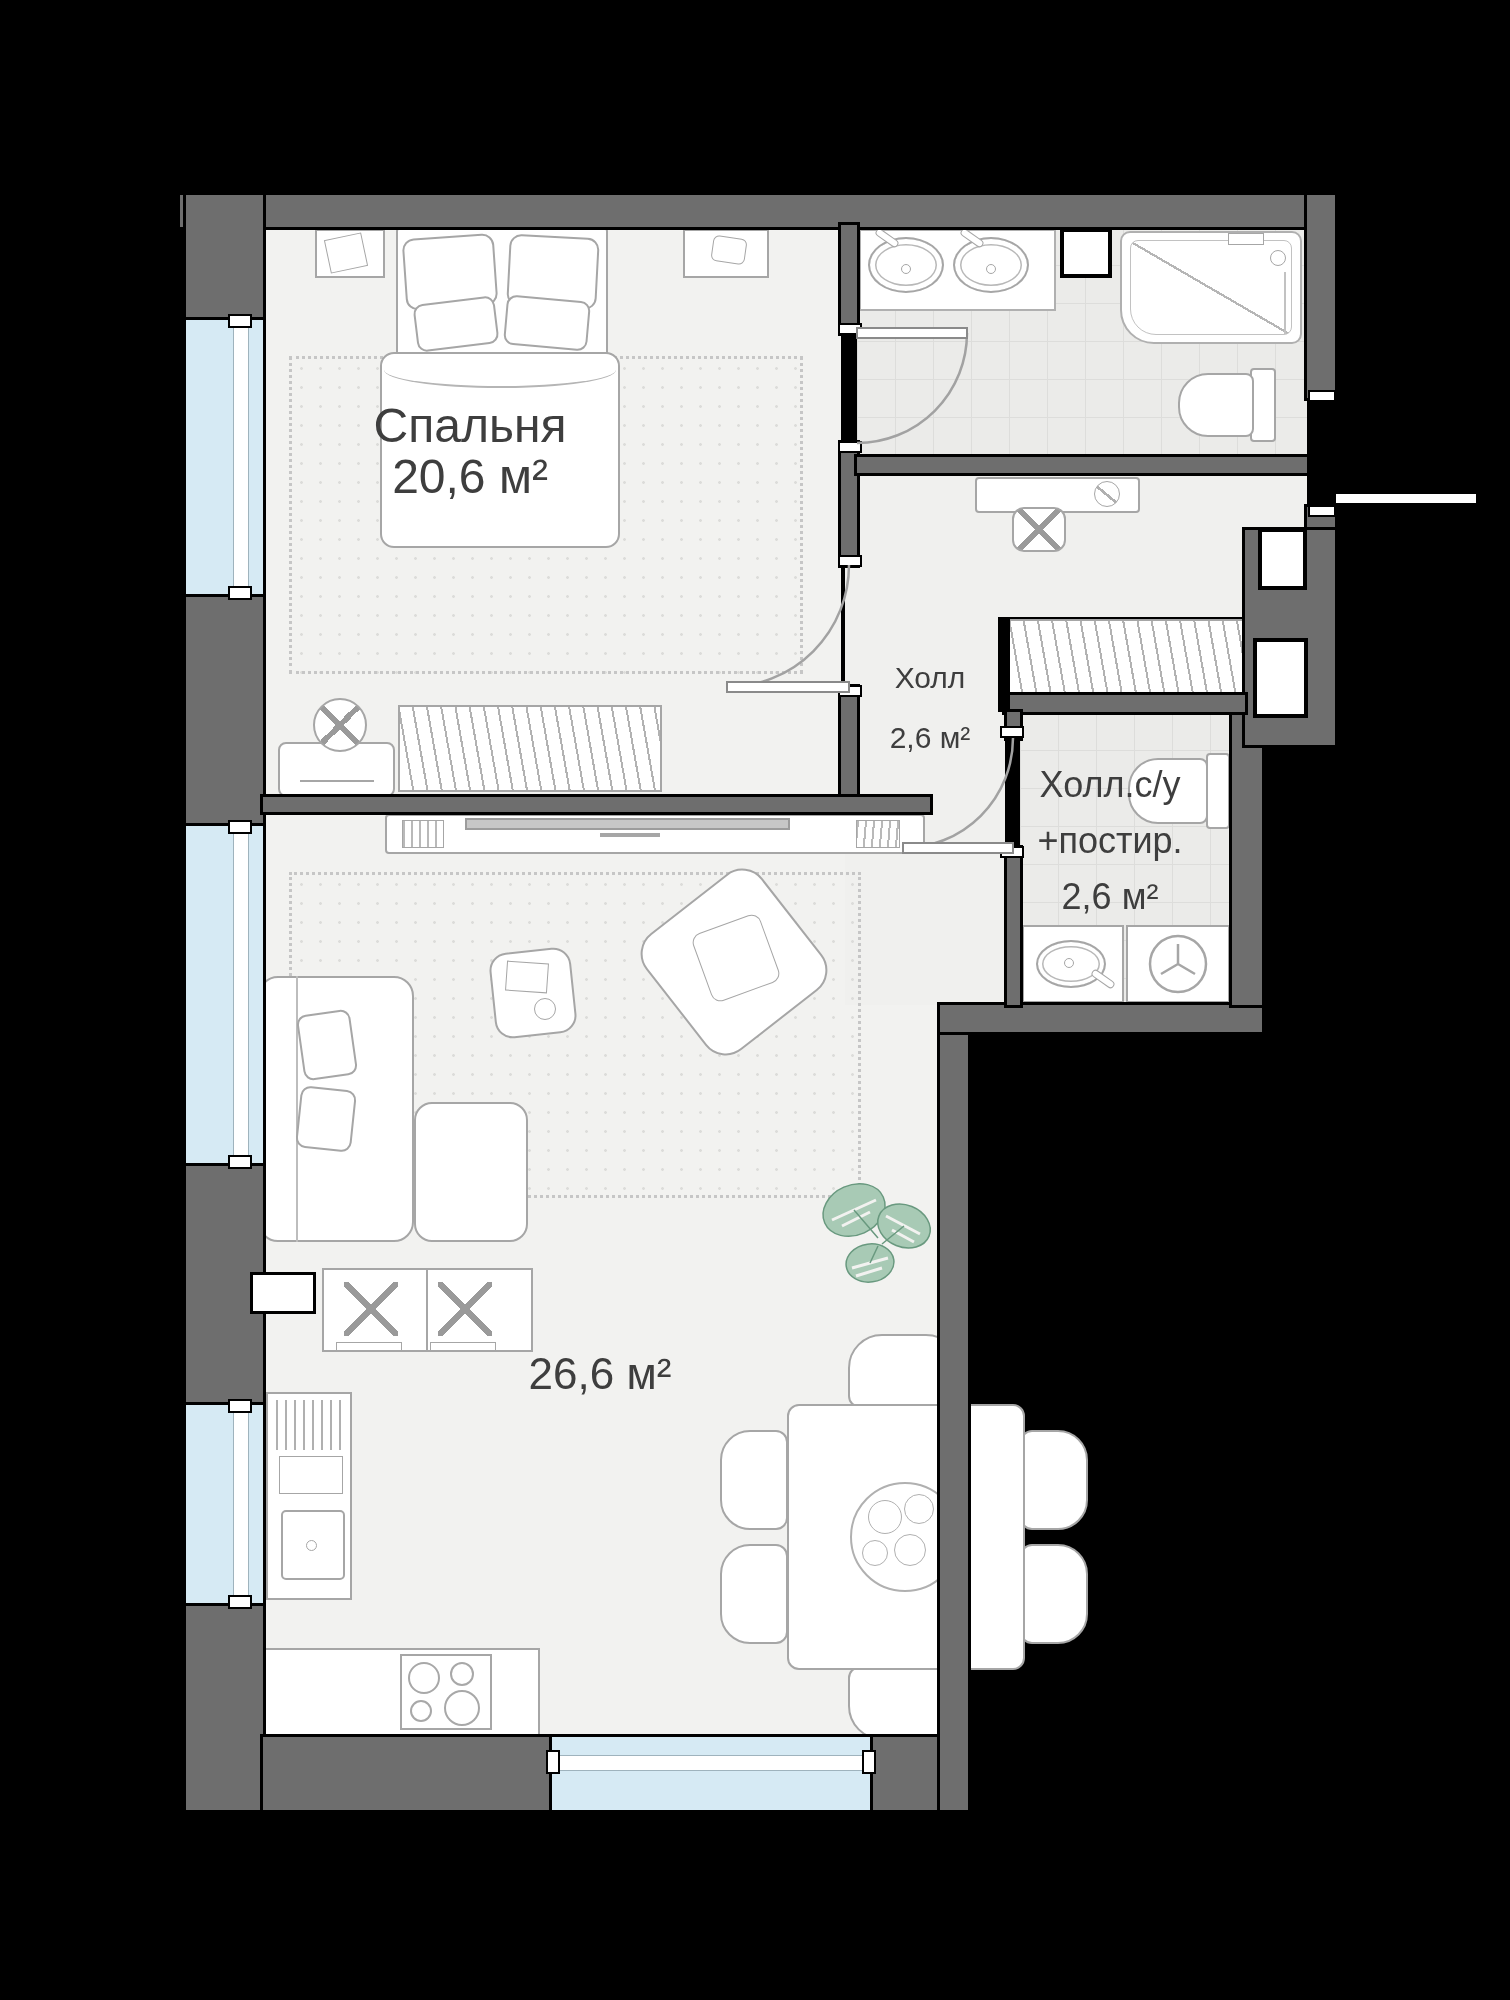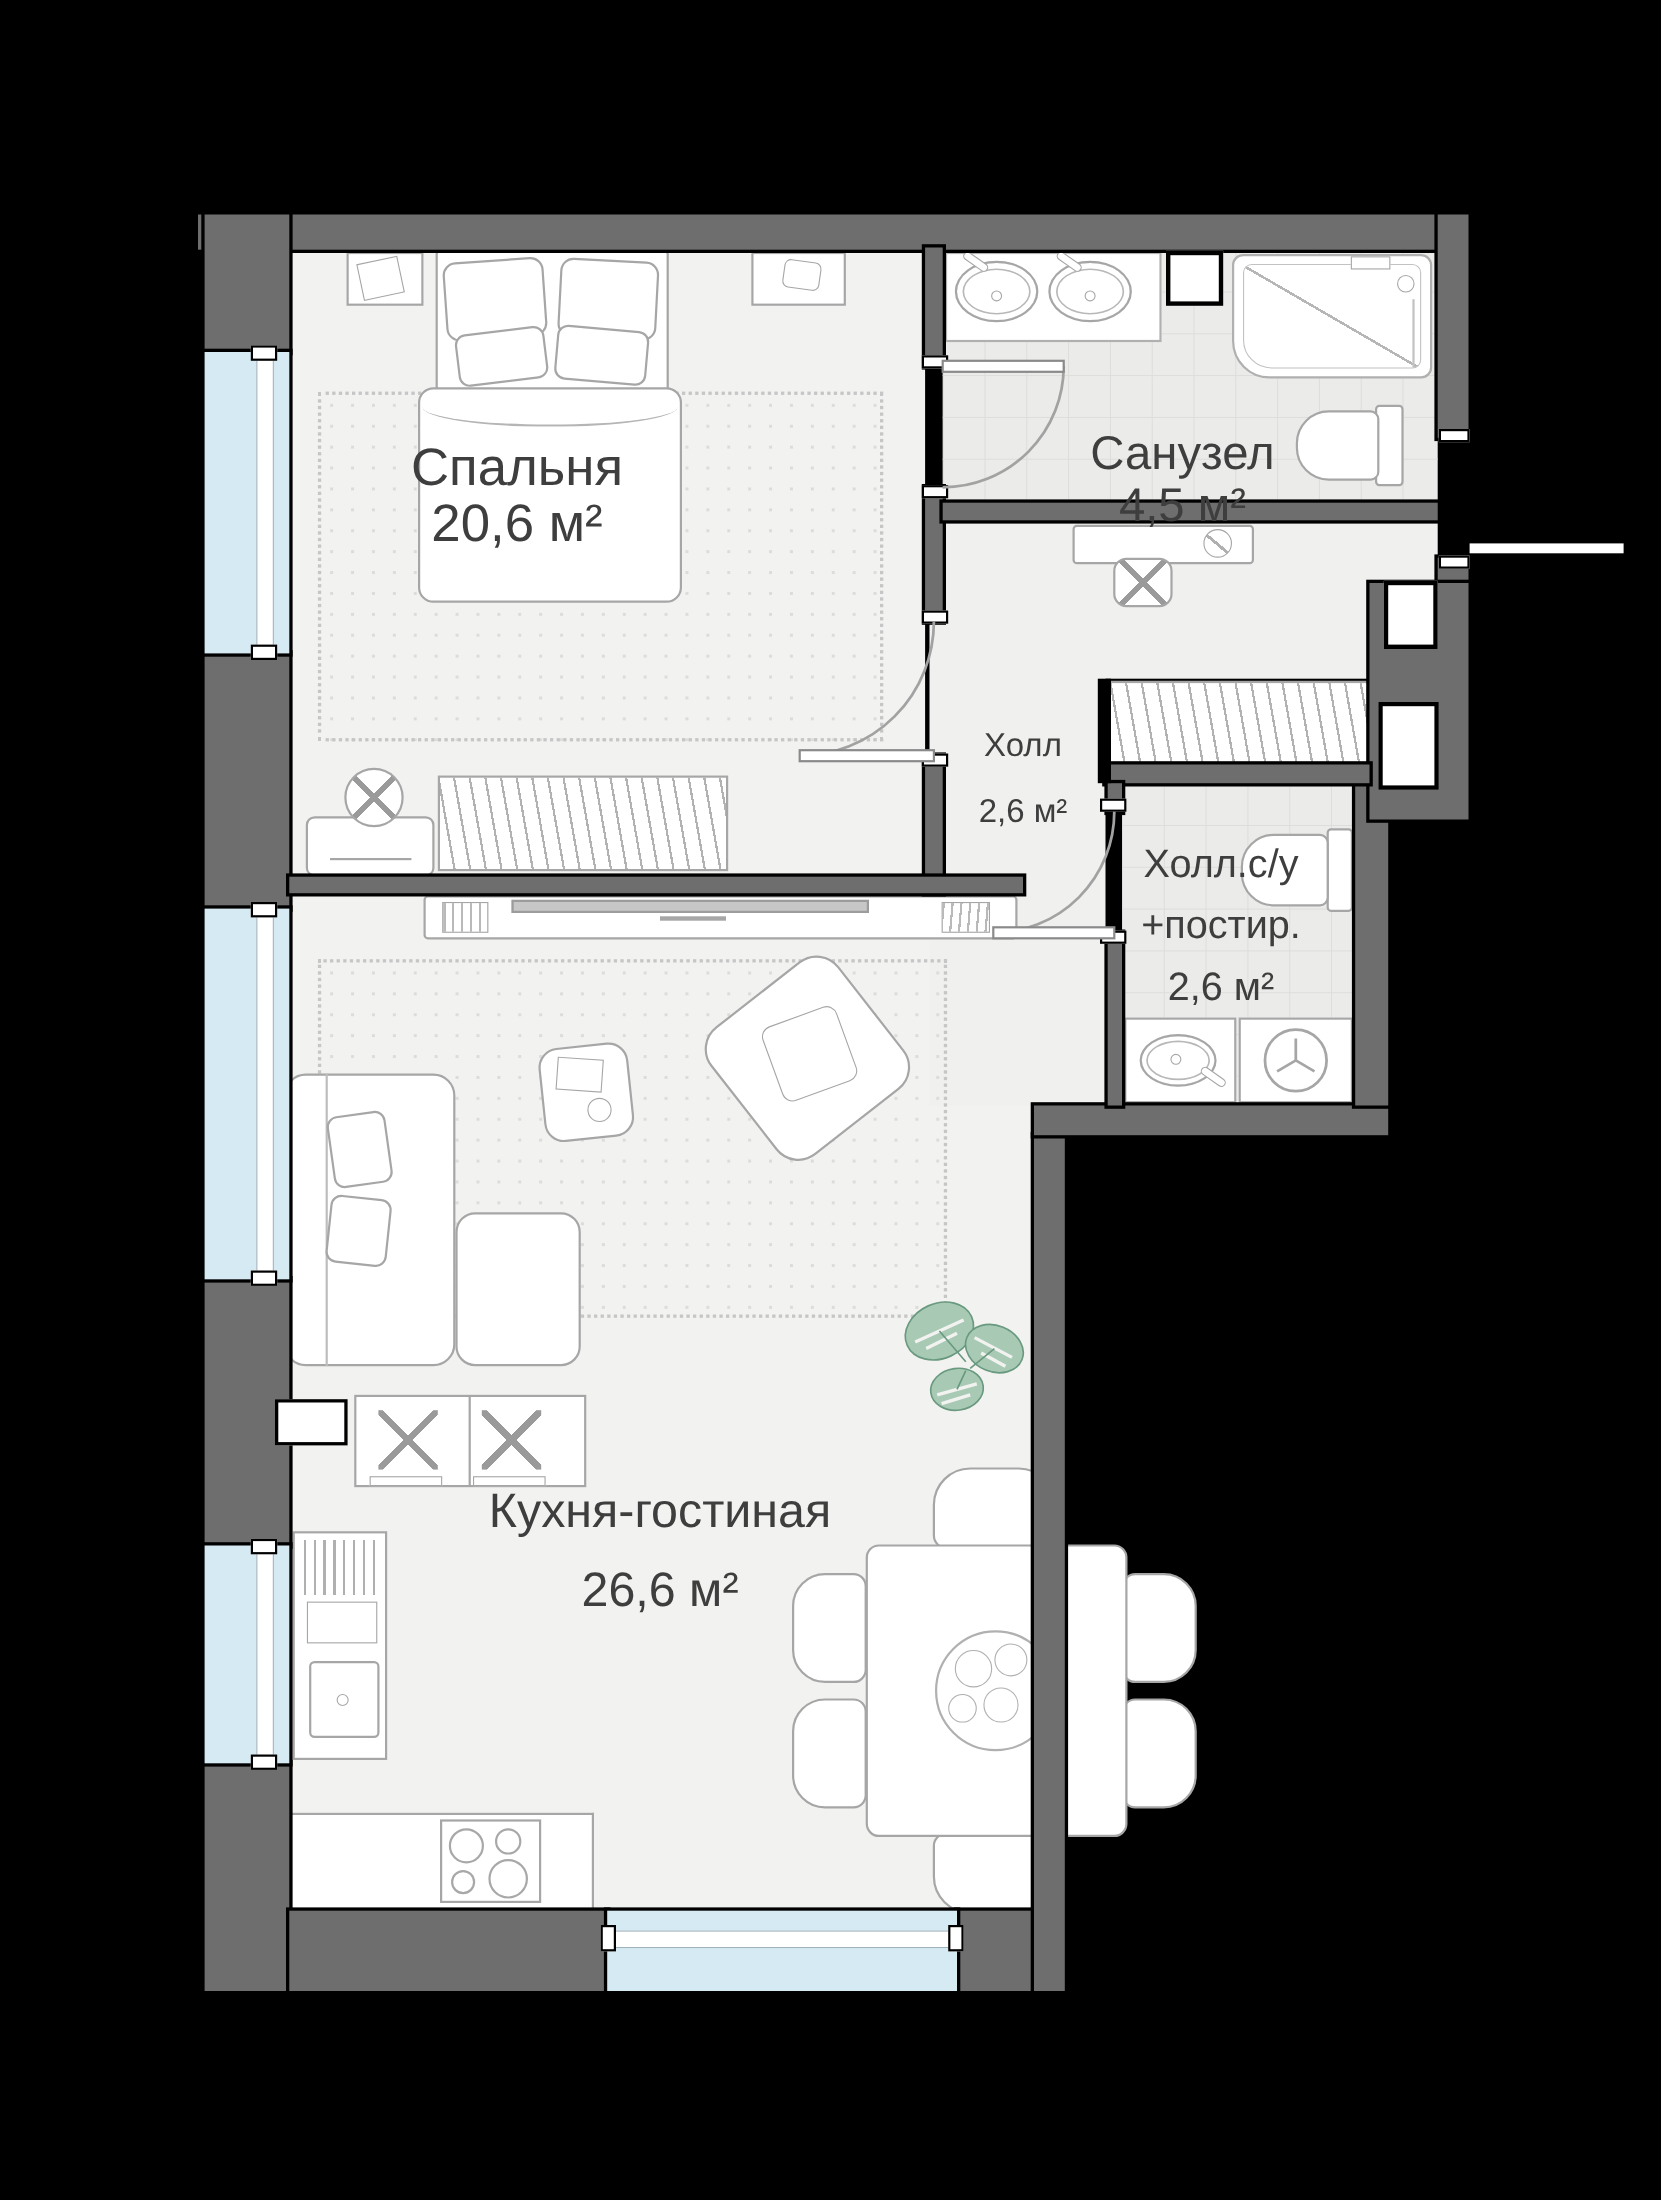--- a/index.html
+++ b/index.html
@@ -235,31 +235,26 @@
       <rect x="857" y="328" width="110" height="10"></rect>
       <rect x="727" y="682" width="122" height="10"></rect>
       <rect x="903" y="843" width="110" height="10"></rect>
     </g>
   </svg>
 
   <div class="room-label" style="left:310px;top:400px;width:320px;font-size:48px;line-height:51px;">
     <div>Спальня</div>
     <div>20,6 м²</div>
   </div>
-  <div class="room-label" style="left:925px;top:388px;width:300px;font-size:43px;line-height:48px;">
-    <div>Санузел</div>
-    <div>4,5 м²</div>
-  </div>
   <div class="room-label" style="left:840px;top:648px;width:180px;font-size:30px;line-height:60px;">
     <div>Холл</div>
     <div>2,6 м²</div>
   </div>
   <div class="room-label" style="left:1015px;top:757px;width:190px;font-size:36px;line-height:56px;">
     <div>Холл.с/у</div>
     <div>+постир.</div>
     <div>2,6 м²</div>
   </div>
   <div class="room-label" style="left:370px;top:1338px;width:460px;font-size:44px;line-height:72px;">
-    <div>Кухня-гостиная</div>
     <div>26,6 м²</div>
   </div>
 
 </div>
 
 </body></html>

